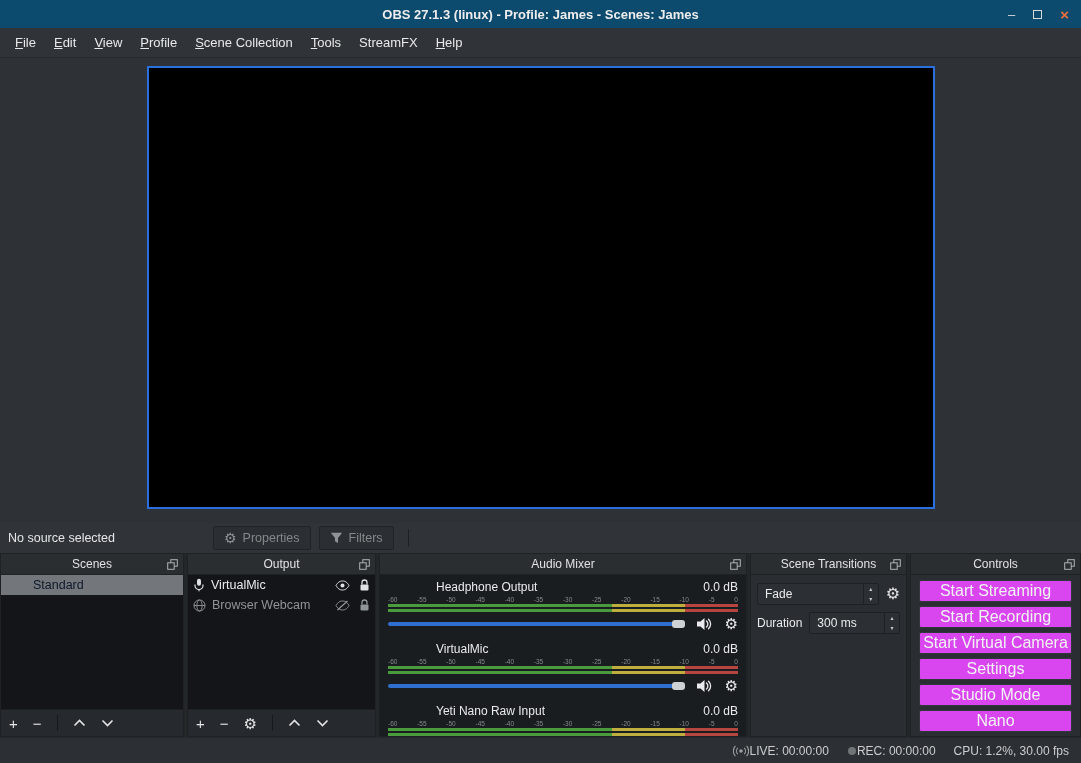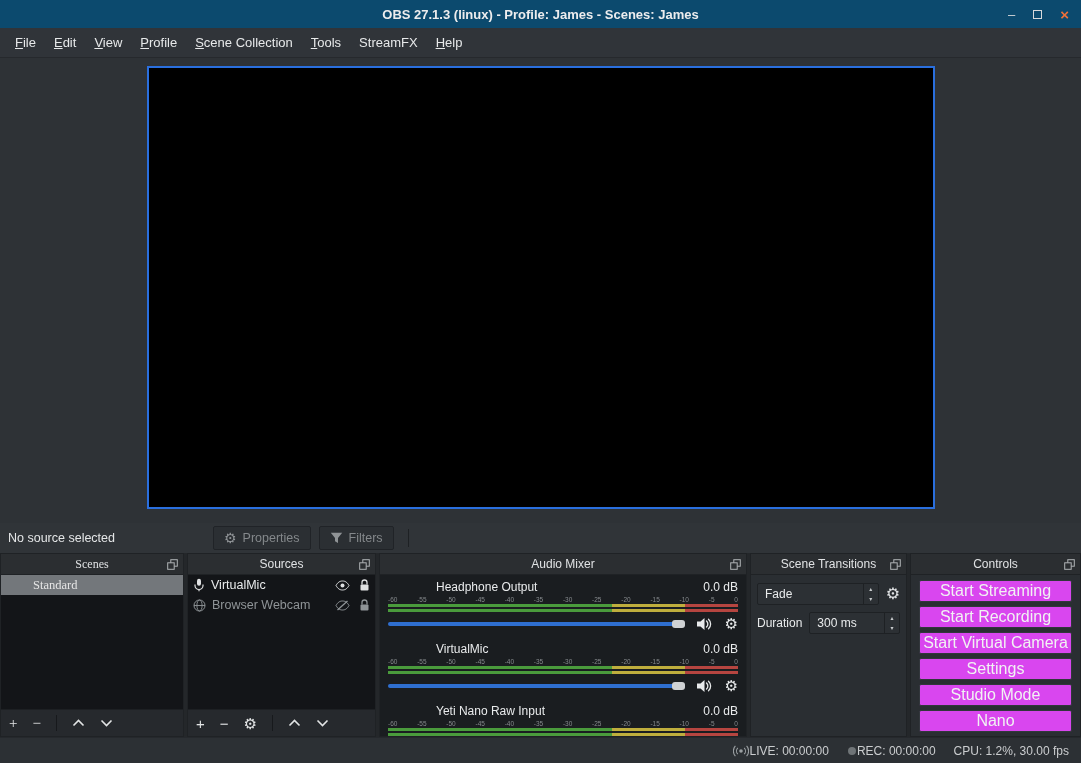--- a/index.html
+++ b/index.html
@@ -32,39 +32,39 @@
   .no-source { color:#e4e6e7; font-size:12.5px; }
   .st-buttons { display:flex; align-items:center; gap:8px; margin-left:98px; }
   .tb-btn { display:flex; align-items:center; gap:6px; height:24px; padding:0 10px;
     background:#2b2f33; border:1px solid #202327; border-radius:2px; color:#84888b; font-size:12.5px; }
   .tb-icon { display:flex; align-items:center; color:#8f9396; font-size:14px; line-height:1; }
   .v-sep { width:1px; height:18px; background:#1e2124; margin-left:6px; }
 
   
   .panels { height:184px; flex:none; display:flex; gap:3px; background:#24272a; }
   .panel { display:flex; flex-direction:column; border:1px solid #1f2225; overflow:hidden; }
-  .panel-scenes { width:184px;font-family:Liberation Serif, serif; }
+  .panel-scenes { width:184px; }
   .panel-sources { width:189px; }
   .panel-mixer { width:368px; }
   .panel-transitions { width:157px; }
   .panel-controls { flex:1; }
   .panel-header { height:21px; flex:none; background:#2b2e31; display:flex; align-items:center;
     justify-content:center; position:relative; border-bottom:1px solid #1f2225; }
   .panel-title { color:#e0e2e4; font-size:12px; }
   .popout { position:absolute; right:5px; top:5px; color:#b0b3b6; display:flex; }
   .panel-body { flex:1; background:#131518; overflow:hidden; }
   .panel-footer { height:27px; flex:none; background:#26292d; border-top:1px solid #1d2023;
     display:flex; align-items:center; gap:15px; padding:0 8px; color:#e2e4e5; }
   .foot-icon { display:flex; align-items:center; font-size:15px; line-height:1; color:#e2e4e5; }
   .foot-sep { width:1px; height:16px; background:#17191c; }
 
   
   .list-row { height:20px; display:flex; align-items:center; padding:0 5px; gap:6px;
     color:#e8eaeb; font-size:12.5px; }
-  .list-row.selected { background:#73777b; color:#e5e5e5;padding-left:32px; }
+  .list-row.selected { background:#73777b; color:#0f172a;padding-left:32px; }
   .row-icon { display:flex; align-items:center; color:#dfe1e2; }
   .row-right { margin-left:auto; display:flex; align-items:center; gap:9px; color:#c3c6c8; }
   .list-row.dim, .list-row.dim .row-icon, .list-row.dim .row-right { color:#8f9497; }
 
   
   .mixer-body { background:#1a1d20; padding:5px 8px 0 8px; }
   .mixer-channel { margin-bottom:9px; }
   .ch-head { display:flex; justify-content:space-between; color:#e9ebec; font-size:12px; margin-bottom:2px;margin-left:48px; }
   .ticks { display:flex; justify-content:space-between; color:#85898c; font-size:6.5px; height:8px; overflow:hidden; }
   .meter-bar { height:3px; margin-bottom:2px; background:linear-gradient(to right,
@@ -185,21 +185,21 @@
         <span class="foot-icon">
           <svg width="13" height="8" viewBox="0 0 13 8">
               <polyline points="1.5,1.5 6.5,6.5 11.5,1.5" fill="none" stroke="currentColor" stroke-width="1.6"></polyline>
             </svg>
         </span>
       </div>
     </section>
 
     <section class="panel panel-sources">
       <div class="panel-header">
-        <span class="panel-title">Sources</span>
+        <span class="panel-title">Output</span>
         <span class="popout">
           <svg width="11" height="11" viewBox="0 0 11 11">
               <rect x="3.8" y="0.7" width="6.5" height="6.5" fill="none" stroke="currentColor"></rect>
               <rect x="0.7" y="3.8" width="6.5" height="6.5" fill="#2b2e31" stroke="currentColor"></rect>
             </svg>
         </span>
       </div>
       <div class="panel-body">
         <div class="list-row">
           <span class="row-icon">

